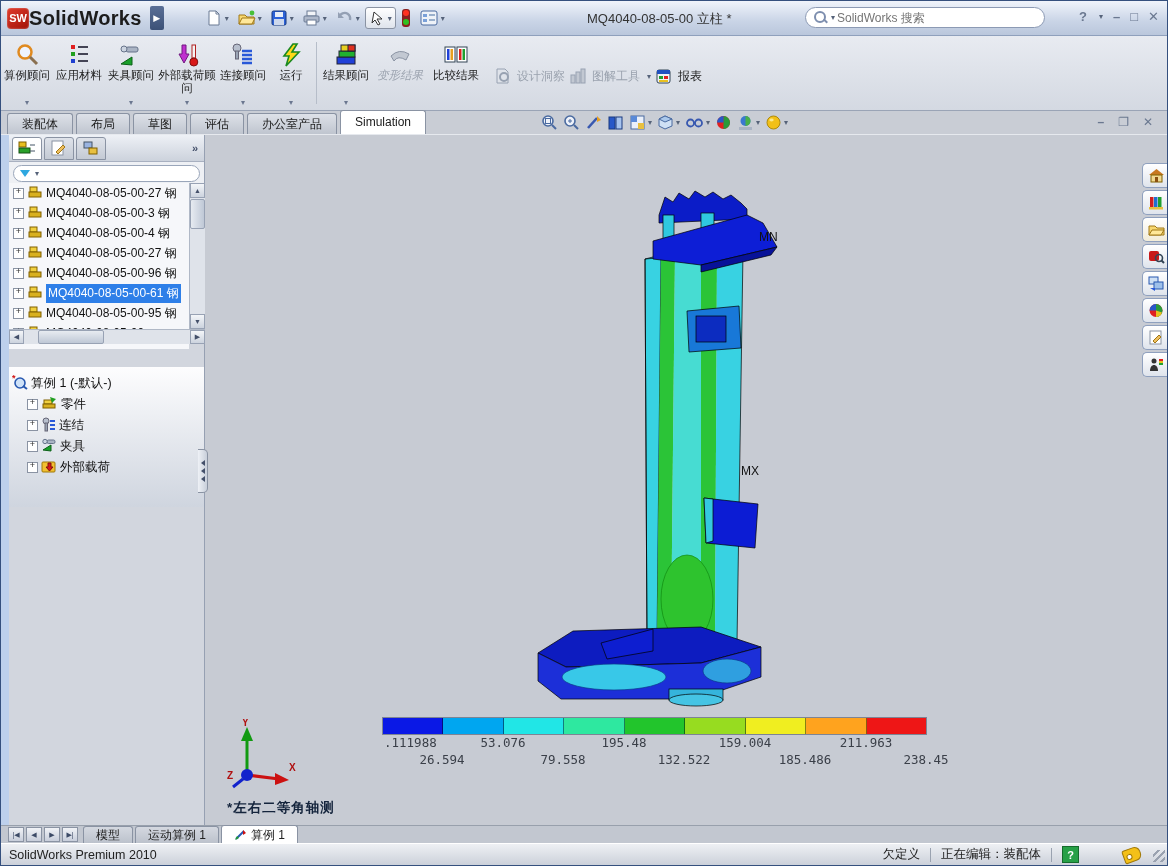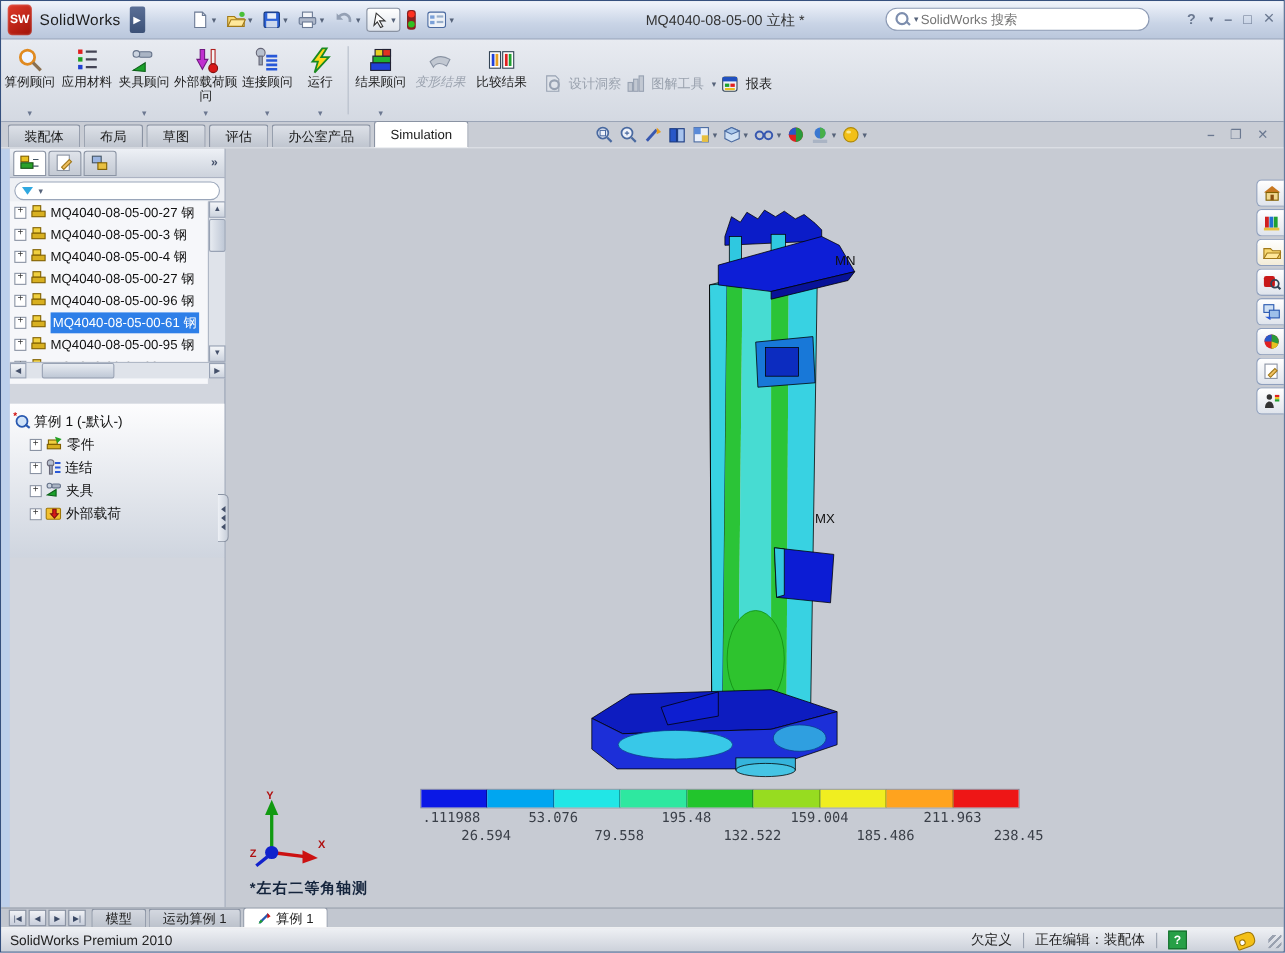--- a/index.html
+++ b/index.html
@@ -1,20 +1,20 @@
 <!DOCTYPE html>
 <html><head>
 <meta charset="utf-8">
 <style>
   html,body{margin:0;padding:0;background:#8fa6c8;font-family:"Liberation Sans","DejaVu Sans",sans-serif;}
   #win{position:relative;width:1168px;height:866px;background:#c9cdd5;border:1px solid #35507e;box-sizing:border-box;overflow:hidden;}
   
   #titlebar{position:absolute;left:0;top:0;width:100%;height:35px;background:linear-gradient(#f0f4fb,#c9d4e6 60%,#bac7dc);border-bottom:1px solid #8fa0bc;display:flex;align-items:center;box-sizing:border-box;}
-  .logo{width:22px;height:28px;margin-left:6px;background:linear-gradient(145deg,#e03a2a,#a01208);border-radius:4px;color:#fff;font-weight:bold;font-size:11px;display:flex;align-items:center;justify-content:center;box-shadow:inset 0 0 2px #fff8;}
-  .brand{font-size:14px;font-weight:normal;color:#1c1c1c;margin-left:7px;letter-spacing:.3px;}
+  .logo{width:22px;height:21px;margin-left:6px;background:linear-gradient(145deg,#e03a2a,#a01208);border-radius:4px;color:#fff;font-weight:bold;font-size:11px;display:flex;align-items:center;justify-content:center;box-shadow:inset 0 0 2px #fff8;}
+  .brand{font-size:20px;font-weight:bold;color:#1c1c1c;margin-left:0;letter-spacing:.3px;}
   .brand-arrow{width:14px;height:24px;margin-left:8px;background:linear-gradient(#5a6f96,#3c5177);color:#fff;font-size:9px;display:flex;align-items:center;justify-content:center;border-radius:2px;}
   .qtb{display:flex;align-items:center;margin-left:38px;gap:2px;}
   .qbtn{display:flex;align-items:center;padding:2px 3px;border-radius:3px;}
   .qbtn svg{display:block;}
   .caret{font-size:8px;color:#56637a;margin-left:2px;}
   .doc-title{position:absolute;left:586px;top:9px;font-size:13px;color:#333;white-space:nowrap;}
   .searchbox{position:absolute;right:122px;top:6px;width:240px;height:21px;background:#fff;border:1px solid #8c9ab4;border-radius:11px;display:flex;align-items:center;padding:0 8px;box-sizing:border-box;}
   .searchbox input{border:none;outline:none;flex:1;font-size:12px;color:#444;background:transparent;font-family:inherit;}
   .mag{width:13px;height:13px;position:relative;margin-right:2px;}
   .mag::before{content:"";position:absolute;left:0;top:0;width:8px;height:8px;border:2px solid #7d8eae;border-radius:50%;}

